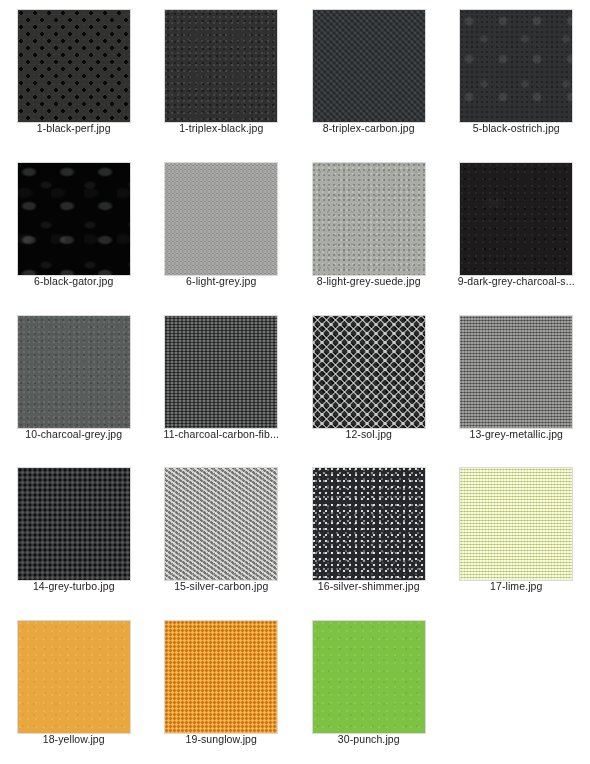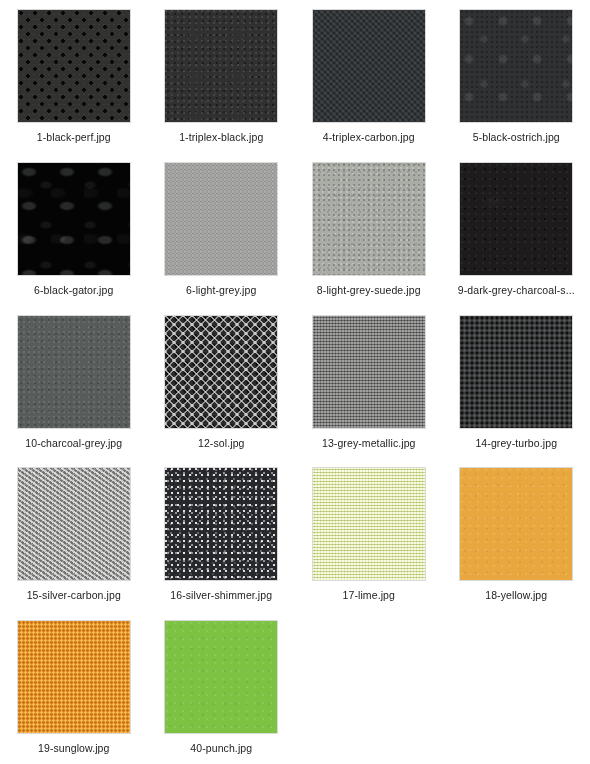--- a/index.html
+++ b/index.html
@@ -35,21 +35,20 @@
     position: relative;
     overflow: hidden;
     background-color: #2b2b2b;
     box-shadow: 0 0 0 1px rgba(0,0,0,0.15);
   }
   .thumb .tex {
     position: absolute;
     inset: 0;
   }
   .caption {
-    margin-top: 9px;
     font-size: 10.5px;
     line-height: 12px;
     color: #222222;
     text-align: center;
     white-space: nowrap;
     max-width: 140px;
     overflow: hidden;
     letter-spacing: 0.1px;
   }
 
@@ -240,21 +239,21 @@
     <div class="cell">
       <div class="thumb">
         <div class="tex t-triplex-black"></div>
       </div>
       <div class="caption">1-triplex-black.jpg</div>
     </div>
     <div class="cell">
       <div class="thumb">
         <div class="tex t-triplex-carbon"></div>
       </div>
-      <div class="caption">4-triplex-carbon.jpg</div>
+      <div class="caption">8-triplex-carbon.jpg</div>
     </div>
     <div class="cell">
       <div class="thumb">
         <div class="tex t-ostrich"></div>
       </div>
       <div class="caption">5-black-ostrich.jpg</div>
     </div>
     <div class="cell">
       <div class="thumb">
         <div class="tex t-gator"></div>
@@ -280,20 +279,26 @@
       <div class="caption">9-dark-grey-charcoal-s...</div>
     </div>
     <div class="cell">
       <div class="thumb">
         <div class="tex t-charcoal-grey"></div>
       </div>
       <div class="caption">10-charcoal-grey.jpg</div>
     </div>
     <div class="cell">
       <div class="thumb">
+        <div class="tex t-charcoal-carbon"></div>
+      </div>
+      <div class="caption">11-charcoal-carbon-fib...</div>
+    </div>
+    <div class="cell">
+      <div class="thumb">
         <div class="tex t-sol"></div>
       </div>
       <div class="caption">12-sol.jpg</div>
     </div>
     <div class="cell">
       <div class="thumb">
         <div class="tex t-grey-metallic"></div>
       </div>
       <div class="caption">13-grey-metallic.jpg</div>
     </div>
@@ -330,15 +335,15 @@
     <div class="cell">
       <div class="thumb">
         <div class="tex t-sunglow"></div>
       </div>
       <div class="caption">19-sunglow.jpg</div>
     </div>
     <div class="cell">
       <div class="thumb">
         <div class="tex t-punch"></div>
       </div>
-      <div class="caption">40-punch.jpg</div>
+      <div class="caption">30-punch.jpg</div>
     </div>
   </div>
 
 </body></html>

